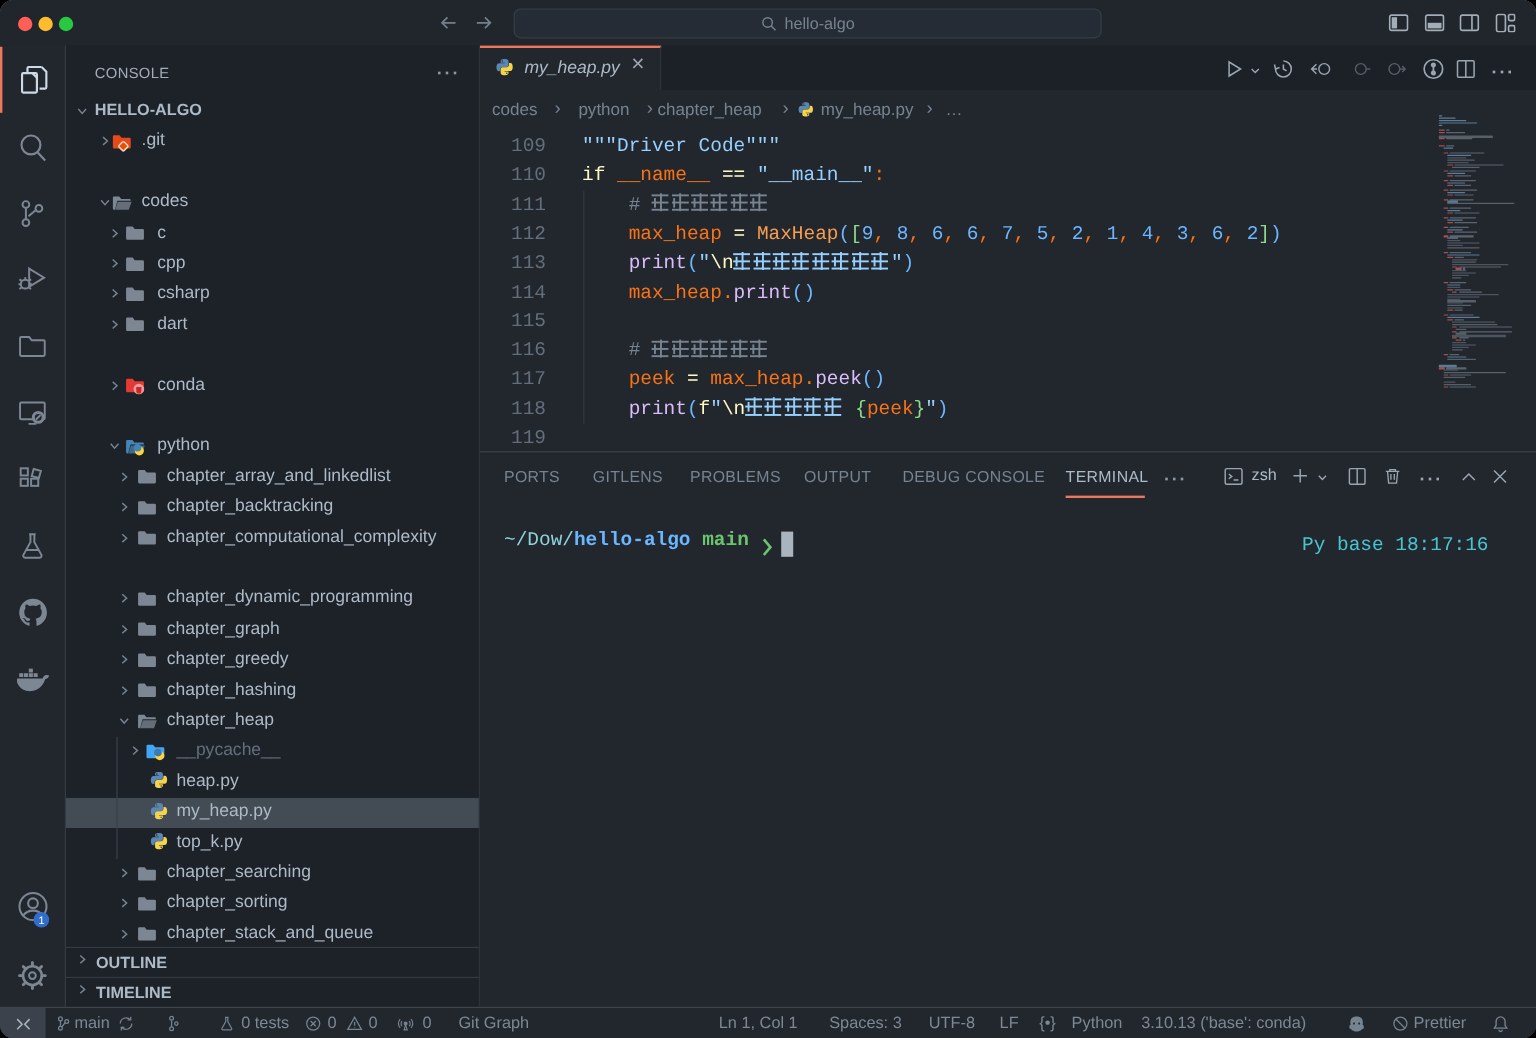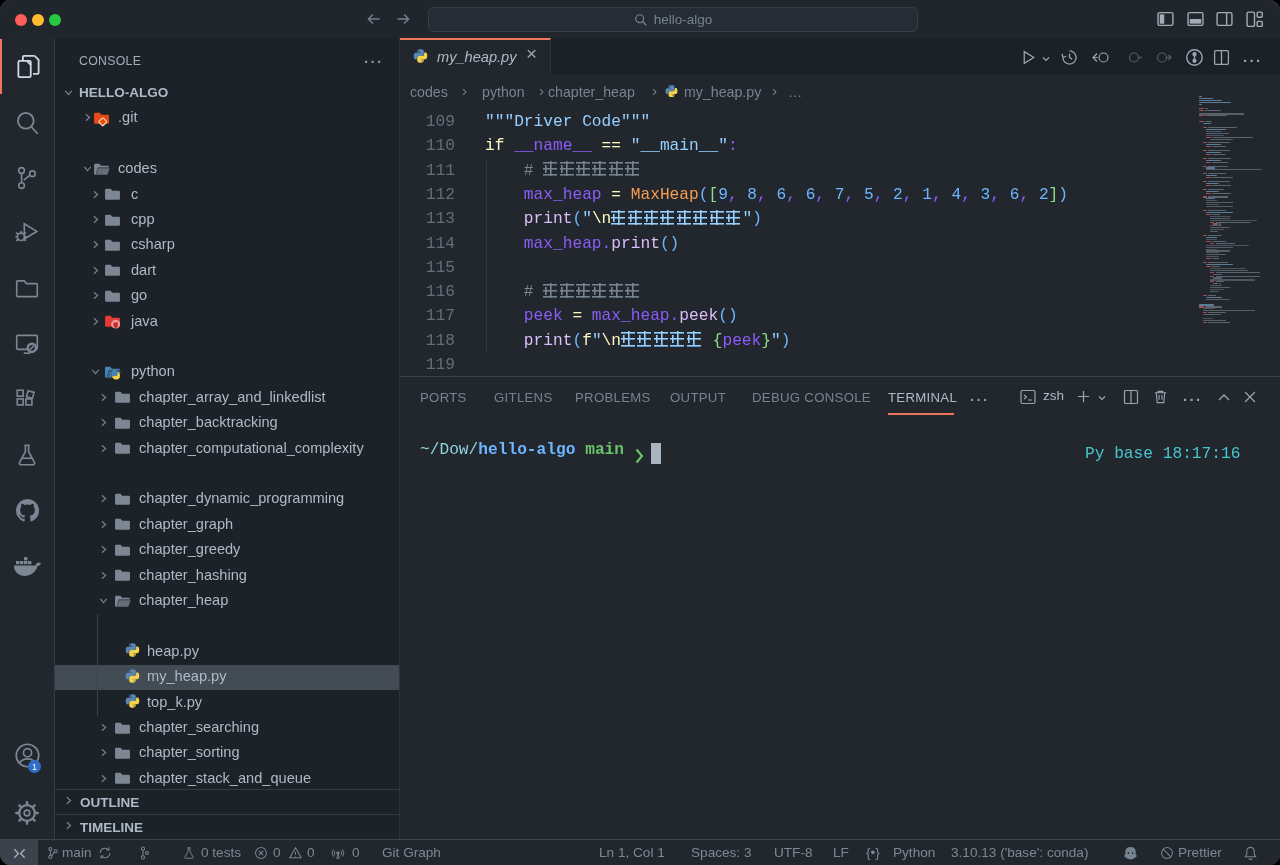--- a/index.html
+++ b/index.html
@@ -27,21 +27,21 @@
 #tabstrip{position:absolute;left:0;top:0;width:880px;height:37px;background:#1c2128}
 #tab1{position:absolute;left:0;top:0;width:151px;height:37px;background:#22272e;border-top:2px solid #ec775c;border-right:1px solid #2d333b}
 #tab1 .tabtext{position:absolute;left:37px;top:9px;font-style:italic;color:#adbac7;font-size:14.6px}
 #tab1 .tabclose{position:absolute;left:126px;top:3px;color:#9aa5b1;font-size:19px}
 #breadcrumbs{position:absolute;left:0;top:37px;width:880px;height:35px;color:#768390;font-size:14.2px}
 #breadcrumbs span{position:absolute;top:9px}
 #code{position:absolute;left:0;top:72px;width:880px;height:267px;font-family:"Liberation Mono",monospace;font-size:16.2px;white-space:pre}
 .cl{position:absolute;left:0;height:24.3px;line-height:24.3px}
 .ln{position:absolute;width:55px;text-align:right;color:#636e7b;height:24.3px;line-height:24.3px;font-family:"Liberation Mono",monospace;font-size:16.2px}
 .k{color:#fef9c3}.s{color:#96d0ff}.c{color:#768390}.f{color:#dcbdfb}.cl2{color:#f69d50}
-.n{color:#6cb6ff}.b1{color:#6cb6ff}.b2{color:#8ddb8c}.p{color:#8b5cf6}
+.n{color:#6cb6ff}.b1{color:#6cb6ff}.b2{color:#8ddb8c}.p{color:#f97316}
 .cjk{display:inline-block;width:16.4px;height:16px;vertical-align:-2.5px;background-repeat:no-repeat}
 .zs{background-image:linear-gradient(#96d0ff,#96d0ff),linear-gradient(#96d0ff,#96d0ff),linear-gradient(#96d0ff,#96d0ff),linear-gradient(#96d0ff,#96d0ff),linear-gradient(#96d0ff,#96d0ff);background-size:14px 1.6px,14px 1.6px,14px 1.6px,1.6px 15px,1.6px 8px;background-position:0 1px,0 7px,0 13.4px,6.8px 0,1.8px 4px}
 .zc{background-image:linear-gradient(#768390,#768390),linear-gradient(#768390,#768390),linear-gradient(#768390,#768390),linear-gradient(#768390,#768390),linear-gradient(#768390,#768390);background-size:14px 1.6px,14px 1.6px,14px 1.6px,1.6px 15px,1.6px 8px;background-position:0 1px,0 7px,0 13.4px,6.8px 0,1.8px 4px}
 
 #minimap{position:absolute;left:797px;top:58px;width:75px;height:280px}
 .mm{position:absolute;height:1.15px;border-radius:.5px}
 
 #panel{position:absolute;left:0;top:338px;width:880px;height:463px;background:#22272e;border-top:1px solid #3a414a}
 .ptab{position:absolute;top:13px;font-size:13.2px;color:#768390;letter-spacing:.3px}
 #term{position:absolute;left:20px;top:64px;font-family:"Liberation Mono",monospace;font-size:16.2px;white-space:pre}
@@ -217,32 +217,27 @@
       <div class="row" style="top:194.89999999999998px"><span class="abs" style="left:34px;top:5.5px"><svg width="13" height="13" viewBox="0 0 16 16" fill="none" stroke="#768390" stroke-width="1.5">
             <path d="m6 4 4.5 4L6 12"></path>
           </svg></span><span class="abs" style="left:49px;top:4px"><svg width="17" height="17" viewBox="0 0 16 16">
             <path d="M1 3.5a1 1 0 0 1 1-1h4.2l1.6 2H14a1 1 0 0 1 1 1V12a1 1 0 0 1-1 1H2a1 1 0 0 1-1-1z" fill="#7d8794"></path>
           </svg></span><span class="abs " style="left:76px;top:3.5px">csharp</span></div>
       <div class="row" style="top:220.29999999999998px"><span class="abs" style="left:34px;top:5.5px"><svg width="13" height="13" viewBox="0 0 16 16" fill="none" stroke="#768390" stroke-width="1.5">
             <path d="m6 4 4.5 4L6 12"></path>
           </svg></span><span class="abs" style="left:49px;top:4px"><svg width="17" height="17" viewBox="0 0 16 16">
             <path d="M1 3.5a1 1 0 0 1 1-1h4.2l1.6 2H14a1 1 0 0 1 1 1V12a1 1 0 0 1-1 1H2a1 1 0 0 1-1-1z" fill="#7d8794"></path>
           </svg></span><span class="abs " style="left:76px;top:3.5px">dart</span></div>
-      <div class="row" style="top:245.7px"><span class="abs" style="left:34px;top:5.5px"><svg width="13" height="13" viewBox="0 0 16 16" fill="none" stroke="#768390" stroke-width="1.5">
-            <path d="m6 4 4.5 4L6 12"></path>
-          </svg></span><span class="abs" style="left:49px;top:4px"><svg width="17" height="17" viewBox="0 0 16 16">
-            <path d="M1 3.5a1 1 0 0 1 1-1h4.2l1.6 2H14a1 1 0 0 1 1 1V12a1 1 0 0 1-1 1H2a1 1 0 0 1-1-1z" fill="#7d8794"></path>
-          </svg></span><span class="abs " style="left:76px;top:3.5px">go</span></div>
       <div class="row" style="top:271.1px"><span class="abs" style="left:34px;top:5.5px"><svg width="13" height="13" viewBox="0 0 16 16" fill="none" stroke="#768390" stroke-width="1.5">
             <path d="m6 4 4.5 4L6 12"></path>
           </svg></span><span class="abs" style="left:49px;top:4px"><svg width="17" height="17" viewBox="0 0 16 16">
             <path d="M1 3.5a1 1 0 0 1 1-1h4.2l1.6 2H14a1 1 0 0 1 1 1V12a1 1 0 0 1-1 1H2a1 1 0 0 1-1-1z" fill="#e53935"></path>
             <circle cx="11" cy="10.5" r="4.2" fill="#ef9a9a"></circle>
             <path d="M9 9h4v3a2 2 0 0 1-4 0z" fill="#c62828"></path>
-          </svg></span><span class="abs " style="left:76px;top:3.5px">java</span></div>
+          </svg></span><span class="abs " style="left:76px;top:3.5px">conda</span></div>
       <div class="row" style="top:321.9px"><span class="abs" style="left:34px;top:5.5px"><svg width="13" height="13" viewBox="0 0 16 16" fill="none" stroke="#768390" stroke-width="1.5">
             <path d="m4 6 4 4.5L12 6"></path>
           </svg></span><span class="abs" style="left:49px;top:4px"><svg width="17" height="17" viewBox="0 0 16 16">
             <path d="M1 3.5a1 1 0 0 1 1-1h4l1.5 2H14a1 1 0 0 1 1 1V6H4.5L2.6 13H2a1 1 0 0 1-1-1z" fill="#4584b6"></path>
             <path d="M4.8 6.8h10.9L13.5 13H2.8z" fill="#4584b6" opacity=".75"></path>
             <circle cx="11.4" cy="11" r="3.6" fill="#ffd43b"></circle>
             <circle cx="10" cy="8.6" r="3" fill="#4584b6"></circle>
           </svg></span><span class="abs " style="left:76px;top:3.5px">python</span></div>
       <div class="row" style="top:347.29999999999995px"><span class="abs" style="left:42px;top:5.5px"><svg width="13" height="13" viewBox="0 0 16 16" fill="none" stroke="#768390" stroke-width="1.5">
             <path d="m6 4 4.5 4L6 12"></path>
@@ -278,20 +273,27 @@
             <path d="m6 4 4.5 4L6 12"></path>
           </svg></span><span class="abs" style="left:59px;top:4px"><svg width="17" height="17" viewBox="0 0 16 16">
             <path d="M1 3.5a1 1 0 0 1 1-1h4.2l1.6 2H14a1 1 0 0 1 1 1V12a1 1 0 0 1-1 1H2a1 1 0 0 1-1-1z" fill="#7d8794"></path>
           </svg></span><span class="abs " style="left:84px;top:3.5px">chapter_hashing</span></div>
       <div class="row" style="top:550.5px"><span class="abs" style="left:42px;top:5.5px"><svg width="13" height="13" viewBox="0 0 16 16" fill="none" stroke="#768390" stroke-width="1.5">
             <path d="m4 6 4 4.5L12 6"></path>
           </svg></span><span class="abs" style="left:59px;top:4px"><svg width="17" height="17" viewBox="0 0 16 16">
             <path d="M1 3.5a1 1 0 0 1 1-1h4l1.5 2H14a1 1 0 0 1 1 1V6H4.5L2.6 13H2a1 1 0 0 1-1-1z" fill="#7d8794"></path>
             <path d="M4.8 6.8h10.9L13.5 13H2.8z" fill="#7d8794" opacity=".75"></path>
           </svg></span><span class="abs " style="left:84px;top:3.5px">chapter_heap</span></div>
+      <div class="row" style="top:575.9px"><span class="abs" style="left:51px;top:5.5px"><svg width="13" height="13" viewBox="0 0 16 16" fill="none" stroke="#768390" stroke-width="1.5">
+            <path d="m6 4 4.5 4L6 12"></path>
+          </svg></span><span class="abs" style="left:66px;top:4px"><svg width="17" height="17" viewBox="0 0 16 16">
+            <path d="M1 3.5a1 1 0 0 1 1-1h4.2l1.6 2H14a1 1 0 0 1 1 1V12a1 1 0 0 1-1 1H2a1 1 0 0 1-1-1z" fill="#42a5f5"></path>
+            <circle cx="11.4" cy="11" r="3.6" fill="#ffd43b"></circle>
+            <circle cx="10" cy="8.6" r="3" fill="#3c7ab0"></circle>
+          </svg></span><span class="abs dimmed" style="left:92px;top:3.5px">__pycache__</span></div>
       <div class="row" style="top:601.3px"><span class="abs" style="left:69px;top:4px"><svg width="17" height="17" viewBox="0 0 128 128">
             <path fill="#5b87b4" d="M63.4 2c-4.2 0-8.3.4-11.8 1-10.5 1.9-12.3 5.7-12.3 12.8v9.4h24.7v3.1H30c-7.2 0-13.5 4.3-15.4 12.5-2.3 9.4-2.4 15.3 0 25.1 1.8 7.3 5.9 12.5 13.1 12.5h8.5V67.2c0-8.1 7-15.3 15.4-15.3h24.7c6.9 0 12.3-5.7 12.3-12.5V15.8c0-6.7-5.6-11.7-12.3-12.8-4.3-.7-8.7-1-12.9-1zM50 9.6c2.6 0 4.6 2.1 4.6 4.7 0 2.6-2 4.7-4.6 4.7s-4.6-2.1-4.6-4.7c0-2.6 2-4.7 4.6-4.7z"></path>
             <path fill="#f4d44c" d="M91.7 26.3v11c0 8.5-7.2 15.6-15.4 15.6H51.6c-6.8 0-12.3 5.8-12.3 12.5v23.5c0 6.7 5.8 10.6 12.3 12.5 7.8 2.3 15.3 2.7 24.7 0 6.2-1.8 12.3-5.4 12.3-12.5v-9.4H63.9v-3.1h37c7.2 0 9.8-5 12.3-12.5 2.6-7.7 2.5-15.1 0-25.1-1.8-7.2-5.1-12.5-12.3-12.5zM77.8 85.9c2.6 0 4.6 2.1 4.6 4.7 0 2.6-2 4.7-4.6 4.7s-4.6-2.1-4.6-4.7c0-2.6 2-4.7 4.6-4.7z"></path>
           </svg></span><span class="abs " style="left:92px;top:3.5px">heap.py</span></div>
       <div class="row" style="top:626.6999999999999px"><span class="abs" style="left:69px;top:4px"><svg width="17" height="17" viewBox="0 0 128 128">
             <path fill="#5b87b4" d="M63.4 2c-4.2 0-8.3.4-11.8 1-10.5 1.9-12.3 5.7-12.3 12.8v9.4h24.7v3.1H30c-7.2 0-13.5 4.3-15.4 12.5-2.3 9.4-2.4 15.3 0 25.1 1.8 7.3 5.9 12.5 13.1 12.5h8.5V67.2c0-8.1 7-15.3 15.4-15.3h24.7c6.9 0 12.3-5.7 12.3-12.5V15.8c0-6.7-5.6-11.7-12.3-12.8-4.3-.7-8.7-1-12.9-1zM50 9.6c2.6 0 4.6 2.1 4.6 4.7 0 2.6-2 4.7-4.6 4.7s-4.6-2.1-4.6-4.7c0-2.6 2-4.7 4.6-4.7z"></path>
             <path fill="#f4d44c" d="M91.7 26.3v11c0 8.5-7.2 15.6-15.4 15.6H51.6c-6.8 0-12.3 5.8-12.3 12.5v23.5c0 6.7 5.8 10.6 12.3 12.5 7.8 2.3 15.3 2.7 24.7 0 6.2-1.8 12.3-5.4 12.3-12.5v-9.4H63.9v-3.1h37c7.2 0 9.8-5 12.3-12.5 2.6-7.7 2.5-15.1 0-25.1-1.8-7.2-5.1-12.5-12.3-12.5zM77.8 85.9c2.6 0 4.6 2.1 4.6 4.7 0 2.6-2 4.7-4.6 4.7s-4.6-2.1-4.6-4.7c0-2.6 2-4.7 4.6-4.7z"></path>
           </svg></span><span class="abs " style="left:92px;top:3.5px">my_heap.py</span></div>
       <div class="row" style="top:652.0999999999999px"><span class="abs" style="left:69px;top:4px"><svg width="17" height="17" viewBox="0 0 128 128">
             <path fill="#5b87b4" d="M63.4 2c-4.2 0-8.3.4-11.8 1-10.5 1.9-12.3 5.7-12.3 12.8v9.4h24.7v3.1H30c-7.2 0-13.5 4.3-15.4 12.5-2.3 9.4-2.4 15.3 0 25.1 1.8 7.3 5.9 12.5 13.1 12.5h8.5V67.2c0-8.1 7-15.3 15.4-15.3h24.7c6.9 0 12.3-5.7 12.3-12.5V15.8c0-6.7-5.6-11.7-12.3-12.8-4.3-.7-8.7-1-12.9-1zM50 9.6c2.6 0 4.6 2.1 4.6 4.7 0 2.6-2 4.7-4.6 4.7s-4.6-2.1-4.6-4.7c0-2.6 2-4.7 4.6-4.7z"></path>

